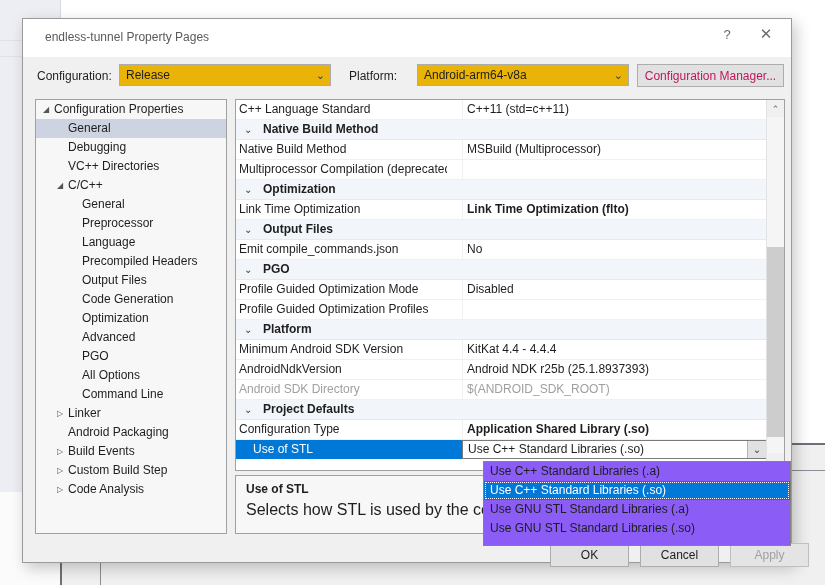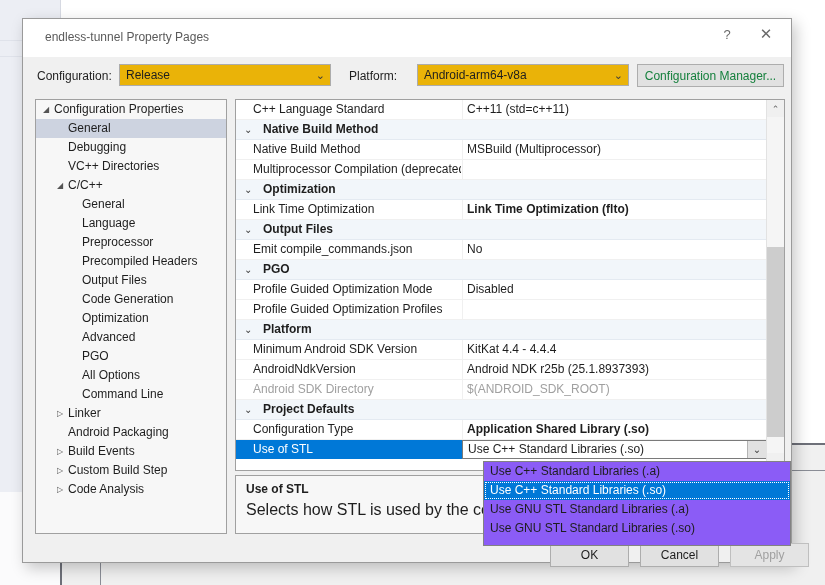--- a/index.html
+++ b/index.html
@@ -49,21 +49,21 @@
     position:absolute;height:22px;background:#eab308;border:1px solid #acacac;
     box-sizing:border-box;font-size:12px;color:#1e1e1e;
   }
   .combo .cval{position:absolute;left:6px;top:3px;}
   .combo .carrow{position:absolute;right:5px;top:4px;color:#3c3c3c;font-size:11px;}
   .cfg-combo{left:96px;top:7px;width:212px;}
   .plat-combo{left:394px;top:7px;width:212px;}
   .cfgmgr{
     position:absolute;left:614px;top:7px;width:147px;height:23px;
     background:#e1e1e1;border:1px solid #adadad;box-sizing:border-box;
-    font-size:12px;color:#15803d;display:flex;align-items:center;justify-content:center;
+    font-size:12px;color:#be185d;display:flex;align-items:center;justify-content:center;
   }
 
   
   .tree{
     position:absolute;left:12px;top:80px;width:192px;height:435px;
     background:#f7f7f7;border:1px solid #a0a0a0;box-sizing:border-box;overflow:hidden;
   }
   .tnode{height:19px;line-height:19px;font-size:12px;color:#1e1e1e;position:relative;white-space:nowrap;}
   .tnode.sel{background:#cdd3e0;}
   .tnode .tw{position:absolute;width:12px;text-align:center;font-size:8px;color:#555;top:0;line-height:19px;}
@@ -73,21 +73,21 @@
   .d2 .tw{left:32px}  .d2 .tl{left:46px}
 
   
   .gridbox{position:absolute;left:212px;top:80px;width:550px;height:372px;background:#fff;
            border:1px solid #a0a0a0;box-sizing:border-box;overflow:hidden;}
   .grid{position:absolute;left:0;top:0;right:17px;top:0;bottom:0;overflow:hidden;}
   .grow{height:19px;position:relative;border-bottom:1px solid #f0f0f0;white-space:nowrap;}
   .grow.cat{background:#f2f6fa;border-bottom:1px solid #e4eaf1;}
   .grow.cat .gname{font-weight:bold;left:27px;}
   .grow .chev{position:absolute;left:8px;top:0;line-height:19px;font-size:10px;color:#3c3c3c;}
-  .gname{position:absolute;left:17px;top:0;line-height:19px;font-size:12px;
+  .gname{position:absolute;left:3px;top:0;line-height:19px;font-size:12px;
          width:208px;overflow:hidden;text-overflow:clip;}
   .gval{position:absolute;left:231px;top:0;line-height:19px;font-size:12px;}
   .gval.bold{font-weight:bold;}
   .grow.dim .gname,.grow.dim .gval{color:#a0a0a0;}
   .grow .vsep{position:absolute;left:226px;top:0;width:1px;height:19px;background:#f0f0f0;}
   .grow.sel .gname{background:#0078d7;color:#fff;left:0;padding-left:17px;width:209px;line-height:19px;height:19px;}
   .grow.sel{background:#fff;border-bottom:1px solid #fff;}
   .inline-combo{position:absolute;left:226px;top:0;right:0;height:19px;border:1px solid #7a7a7a;
                 box-sizing:border-box;background:#fff;}
   .inline-combo .ival{position:absolute;left:5px;top:0;line-height:17px;font-size:12px;}
@@ -183,25 +183,25 @@
       <div class="tnode d1">
         <span class="tw">◢</span>
         <span class="tl">C/C++</span>
       </div>
       <div class="tnode d2">
         <span class="tw"></span>
         <span class="tl">General</span>
       </div>
       <div class="tnode d2">
         <span class="tw"></span>
+        <span class="tl">Preprocessor</span>
+      </div>
+      <div class="tnode d2">
+        <span class="tw"></span>
         <span class="tl">Language</span>
-      </div>
-      <div class="tnode d2">
-        <span class="tw"></span>
-        <span class="tl">Preprocessor</span>
       </div>
       <div class="tnode d2">
         <span class="tw"></span>
         <span class="tl">Precompiled Headers</span>
       </div>
       <div class="tnode d2">
         <span class="tw"></span>
         <span class="tl">Output Files</span>
       </div>
       <div class="tnode d2">

